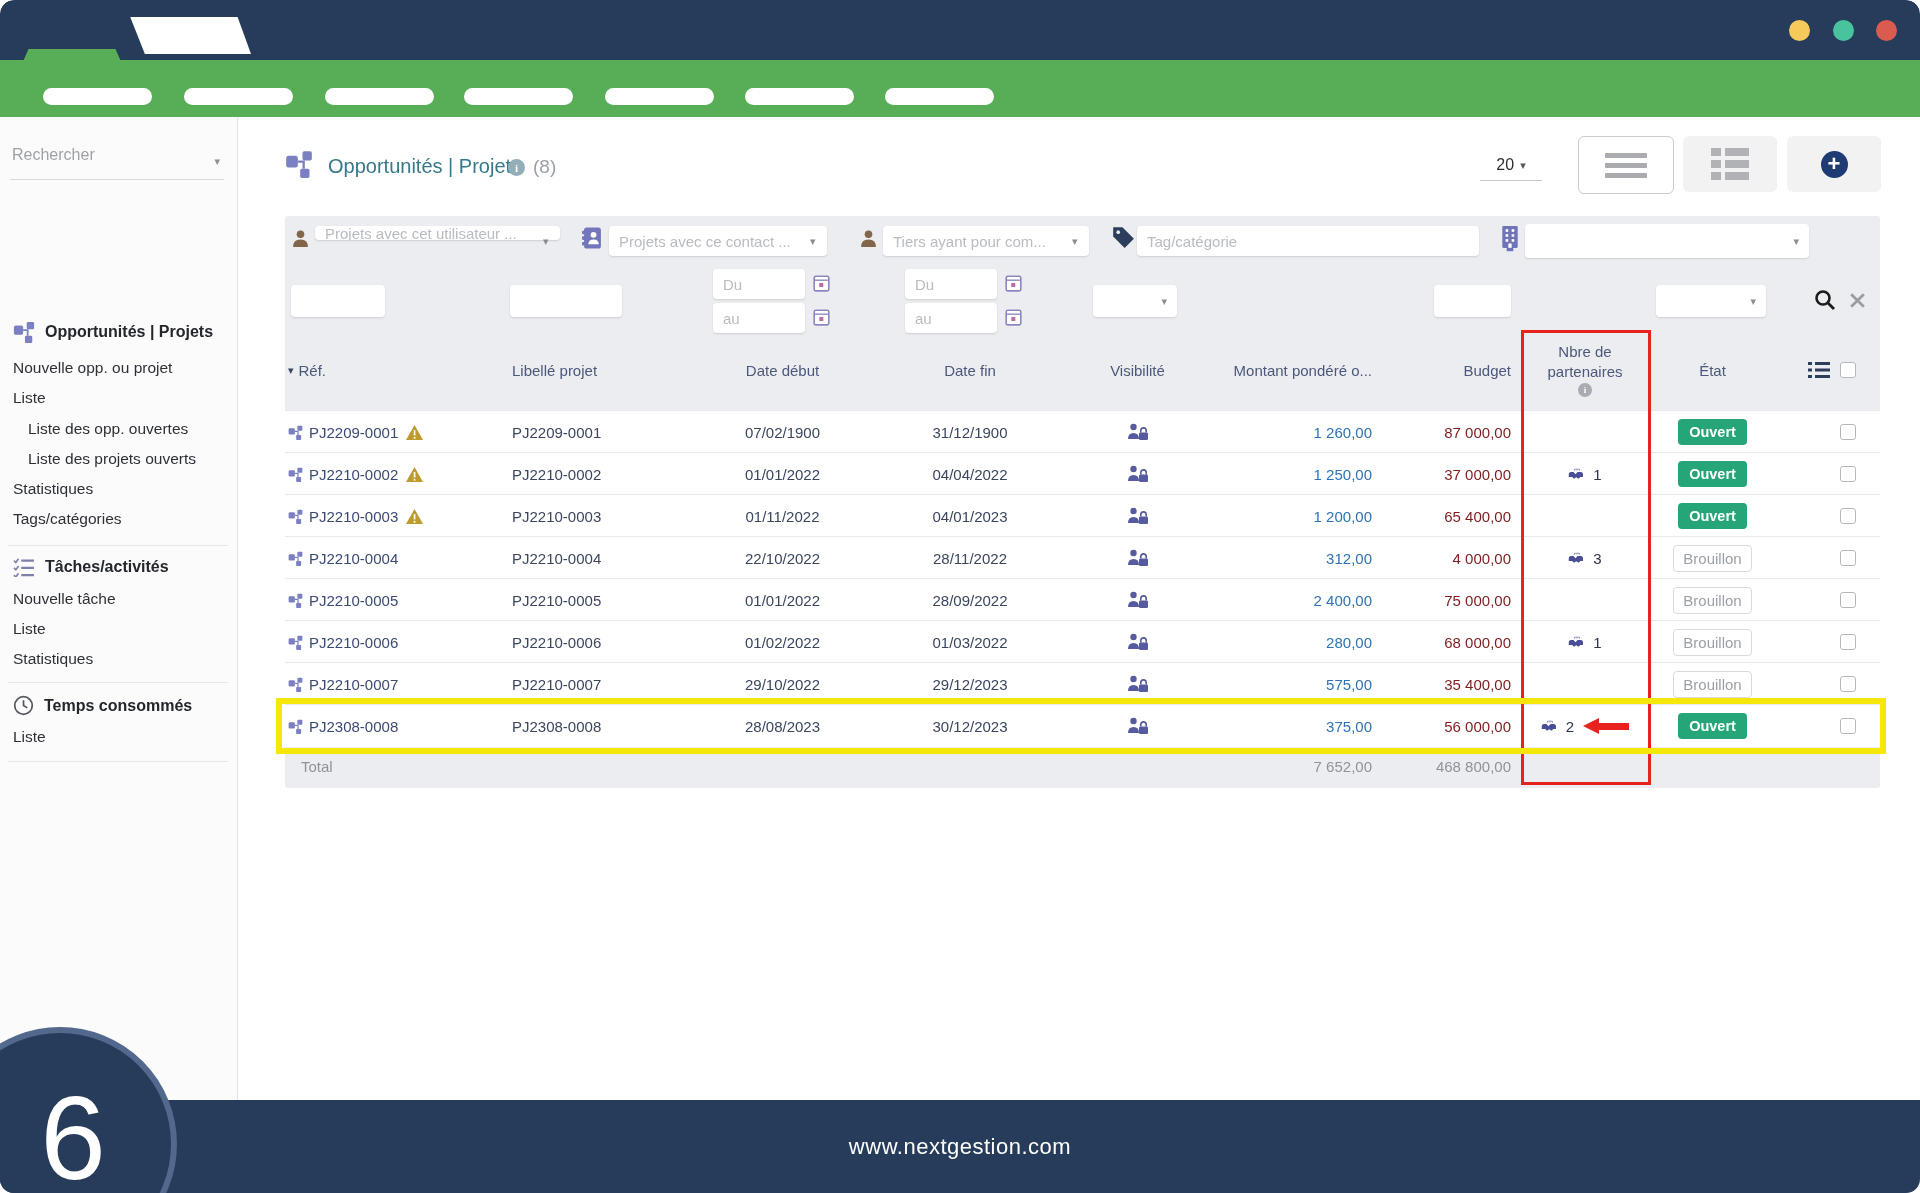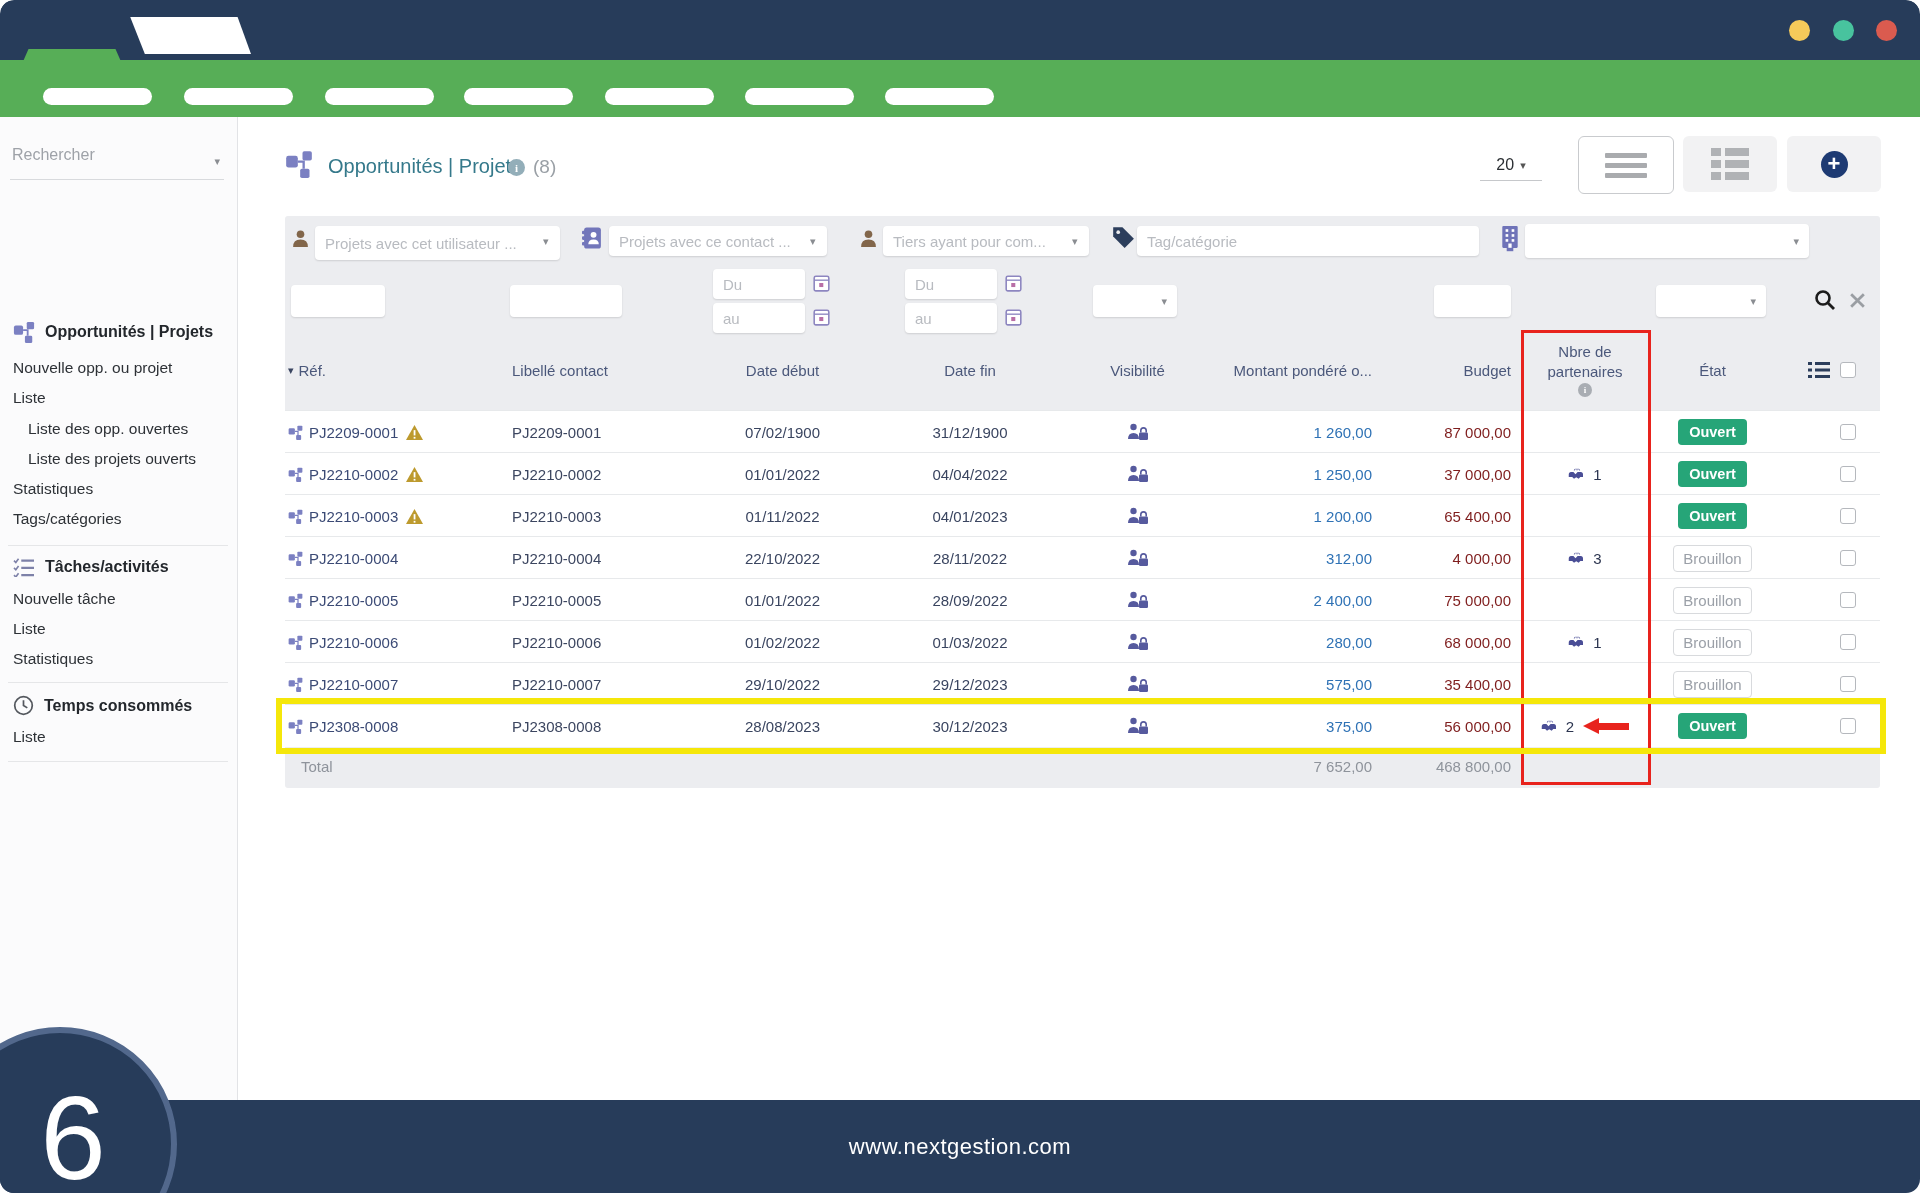--- a/index.html
+++ b/index.html
@@ -204,21 +204,21 @@
   <div class="viewbtn vb3">
     <div class="plus-circle">+</div>
   </div>
 
   <div class="panel">
 
     <svg class="fi" style="left:6px;top:13px;color:#82664a;" width="19" height="19" viewBox="0 0 18 18">
         <circle cx="9" cy="5" r="3.6" fill="currentColor"></circle>
         <path d="M2 17q0-7 7-7t7 7z" fill="currentColor"></path>
       </svg>
-    <input class="f-input" style="left: 30px; top: 10px; width: 245px; height: 34px;" placeholder="Projets avec cet utilisateur ...">
+    <input class="f-input" style="left: 30px; top: 10px; width: 245px; height: 14px;" placeholder="Projets avec cet utilisateur ...">
     <span class="caret-in" style="left:258px;top:19px;">▾</span>
 
     <svg class="fi" style="left:297px;top:10px;color:#7276ba;" width="21" height="24" viewBox="0 0 20 22">
         <rect x="2" y="1" width="16" height="20" rx="2.5" fill="currentColor"></rect>
         <rect x="0" y="4" width="3" height="3.4" rx="1" fill="currentColor"></rect>
         <rect x="0" y="9.4" width="3" height="3.4" rx="1" fill="currentColor"></rect>
         <rect x="0" y="14.8" width="3" height="3.4" rx="1" fill="currentColor"></rect>
         <circle cx="11" cy="8" r="2.8" fill="#fff"></circle>
         <path d="M6 17q0-4.5 5-4.5t5 4.5z" fill="#fff"></path>
       </svg>
@@ -297,21 +297,21 @@
     <svg class="fi" style="left:1563px;top:75px;color:#9a9ea3;cursor:pointer;" width="19" height="19" viewBox="0 0 18 18">
         <path d="M3 3l12 12M15 3L3 15" stroke="currentColor" stroke-width="2.6"></path>
       </svg>
 
     <div class="thead tgrid">
       <div class="c c1">
         <span style="color:#3a4560;font-size:11px;margin-right:5px;">▾</span>
         <span>Réf.</span>
       </div>
       <div class="c c2" style="color:#4b587b;">
-          <span>Libellé contact</span>
+          <span>Libellé projet</span>
         </div>
       <div class="c c3">
           <span>Date début</span>
         </div>
       <div class="c c4">
           <span>Date fin</span>
         </div>
       <div class="c c5">
           <span>Visibilité</span>
         </div>

